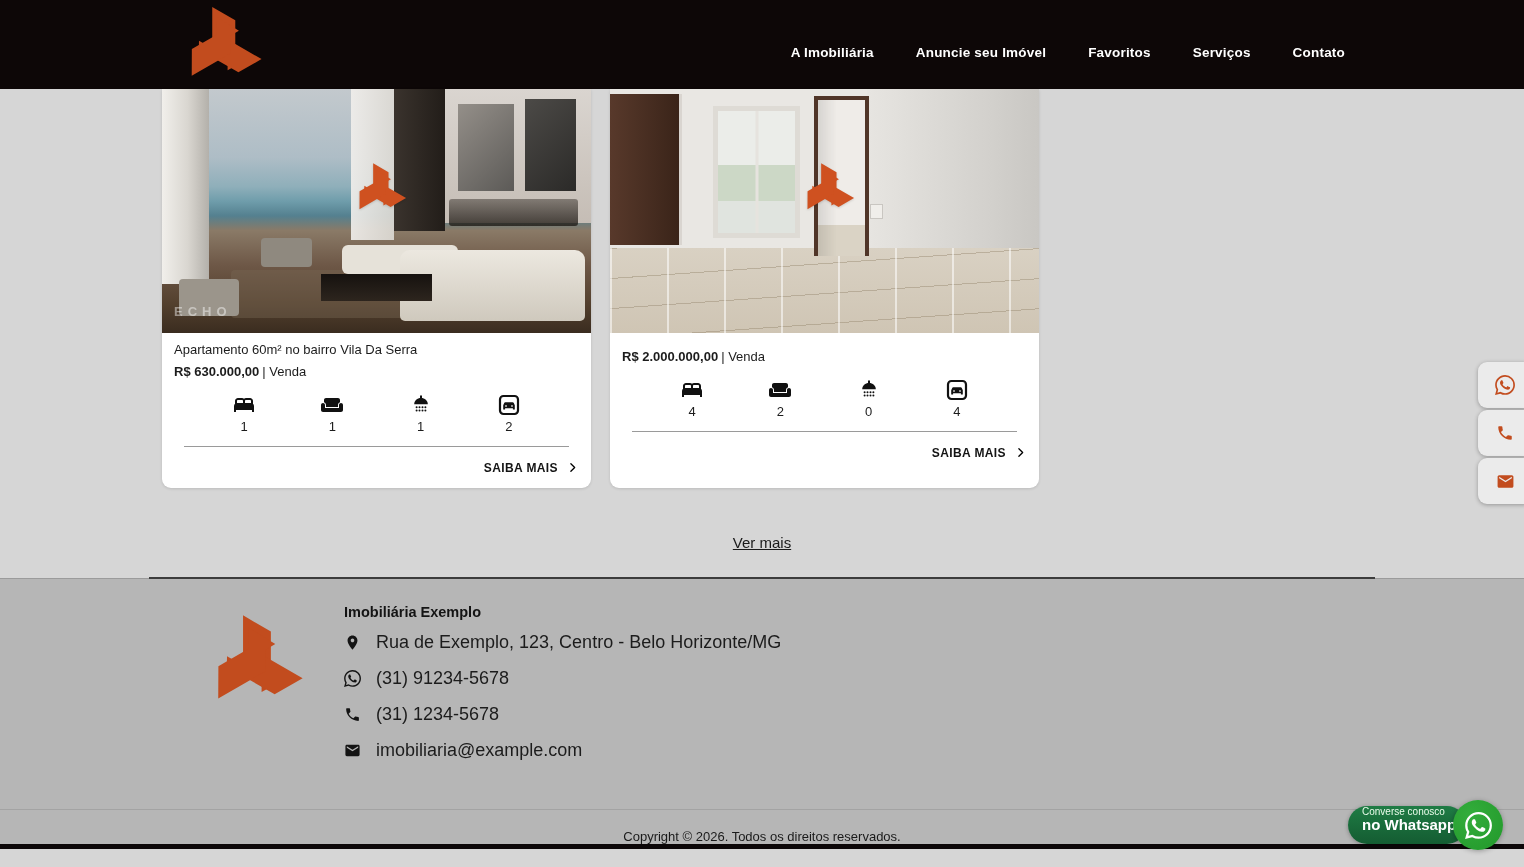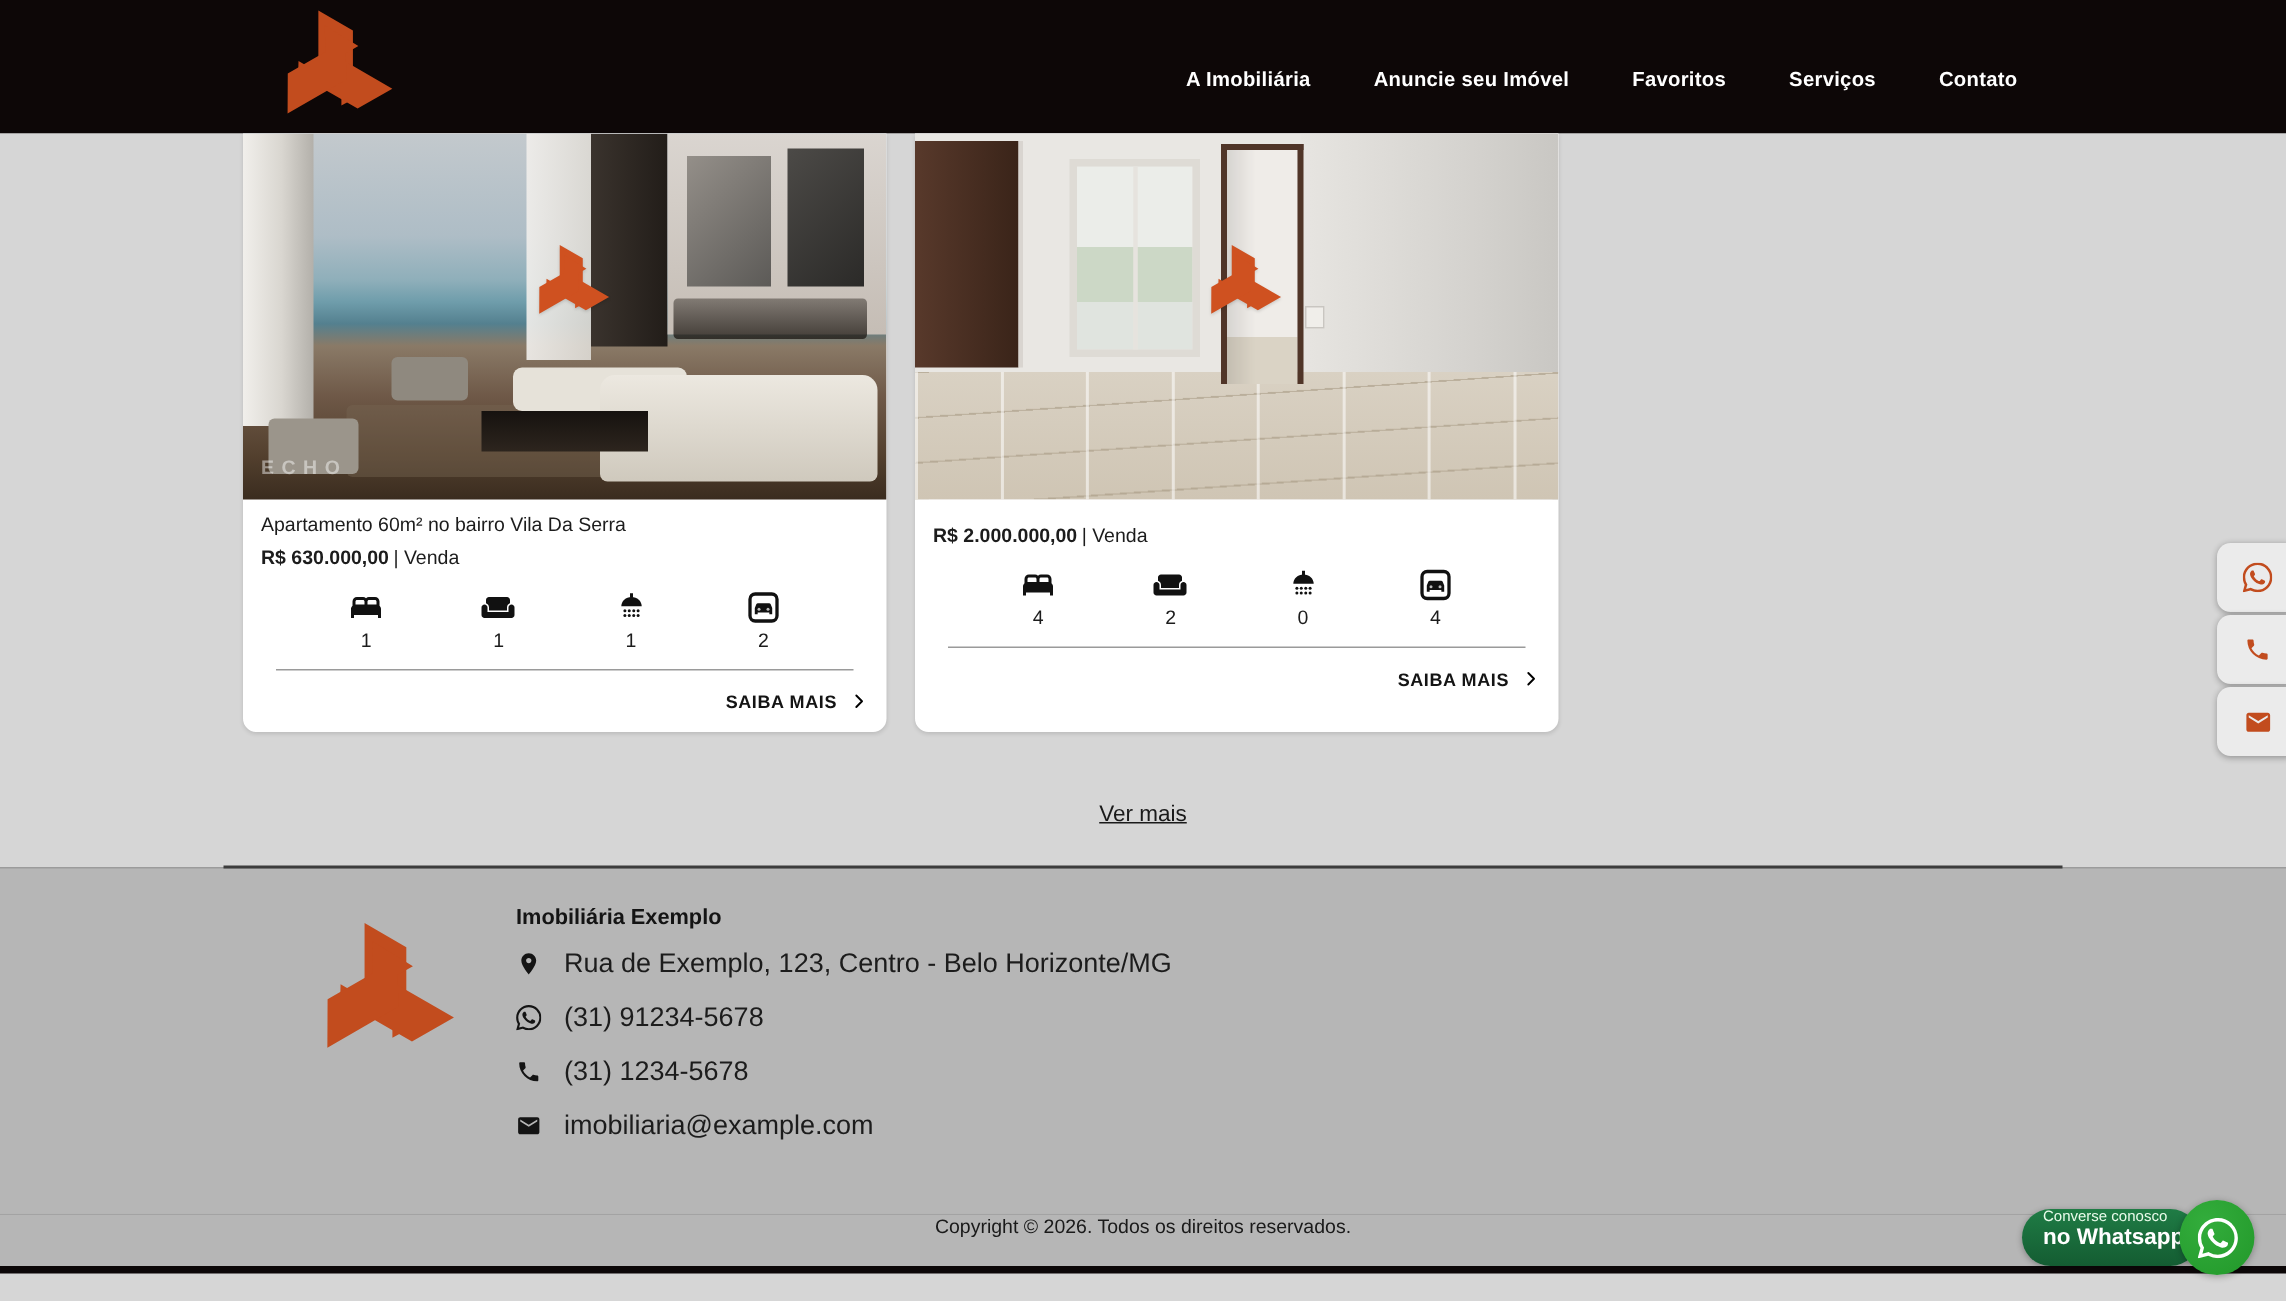--- a/index.html
+++ b/index.html
@@ -76,21 +76,21 @@
   
   .site-footer{background:#b6b6b6;border-top:1px solid #9b9b9b;height:230px;position:relative;}
   .footer-topline{position:absolute;top:-2px;left:50%;transform:translateX(-50%);width:1226px;border-top:2px solid #3c3c3c;}
   .footer-inner{display:flex;align-items:flex-start;gap:36px;padding-top:23px;padding-left:30px;box-sizing:border-box;}
   .footer-logo{width:116px;height:124px;color:#c24c1e;margin-top:7px;flex:none;}
   .footer-company{font-size:14.5px;font-weight:bold;color:#141414;margin:2px 0 12px 0;}
   .contact-row{display:flex;align-items:center;gap:15px;margin-bottom:15px;color:#1c1c1c;font-size:18px;}
   .contact-row svg{width:17px;height:17px;color:#141414;flex:none;}
   .contact-row.linkish{cursor:pointer;}
 
-  .copyright-bar{background:#b6b6b6;border-top:1px solid #a3a3a3;height:34px;display:flex;align-items:flex-start;justify-content:center;}
+  .copyright-bar{background:#b6b6b6;border-top:1px solid #a3a3a3;height:34px;display:flex;align-items:flex-end;justify-content:center;}
   .copyright-bar div{font-size:13px;color:#1a1a1a;}
   .bottom-strip{height:5px;background:#0c0708;}
 
   
   .fab-stack{position:absolute;left:1478px;top:362px;display:flex;flex-direction:column;gap:2px;}
   .fab{width:54px;height:46px;background:#ebebeb;border-radius:9px;box-shadow:0 1px 4px rgba(0,0,0,.3);
        display:flex;align-items:center;justify-content:center;cursor:pointer;}
   .fab svg{color:#c24c1e;}
   .fab .i-wa{width:20px;height:20px;}
   .fab .i-ph{width:18px;height:18px;}

